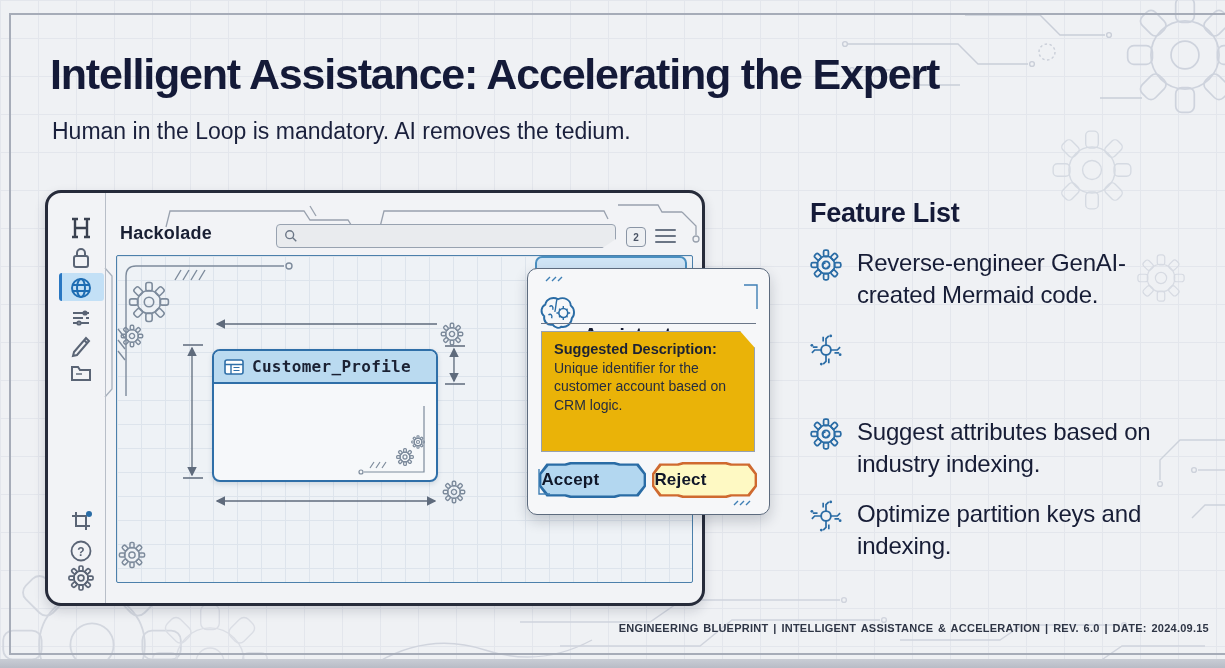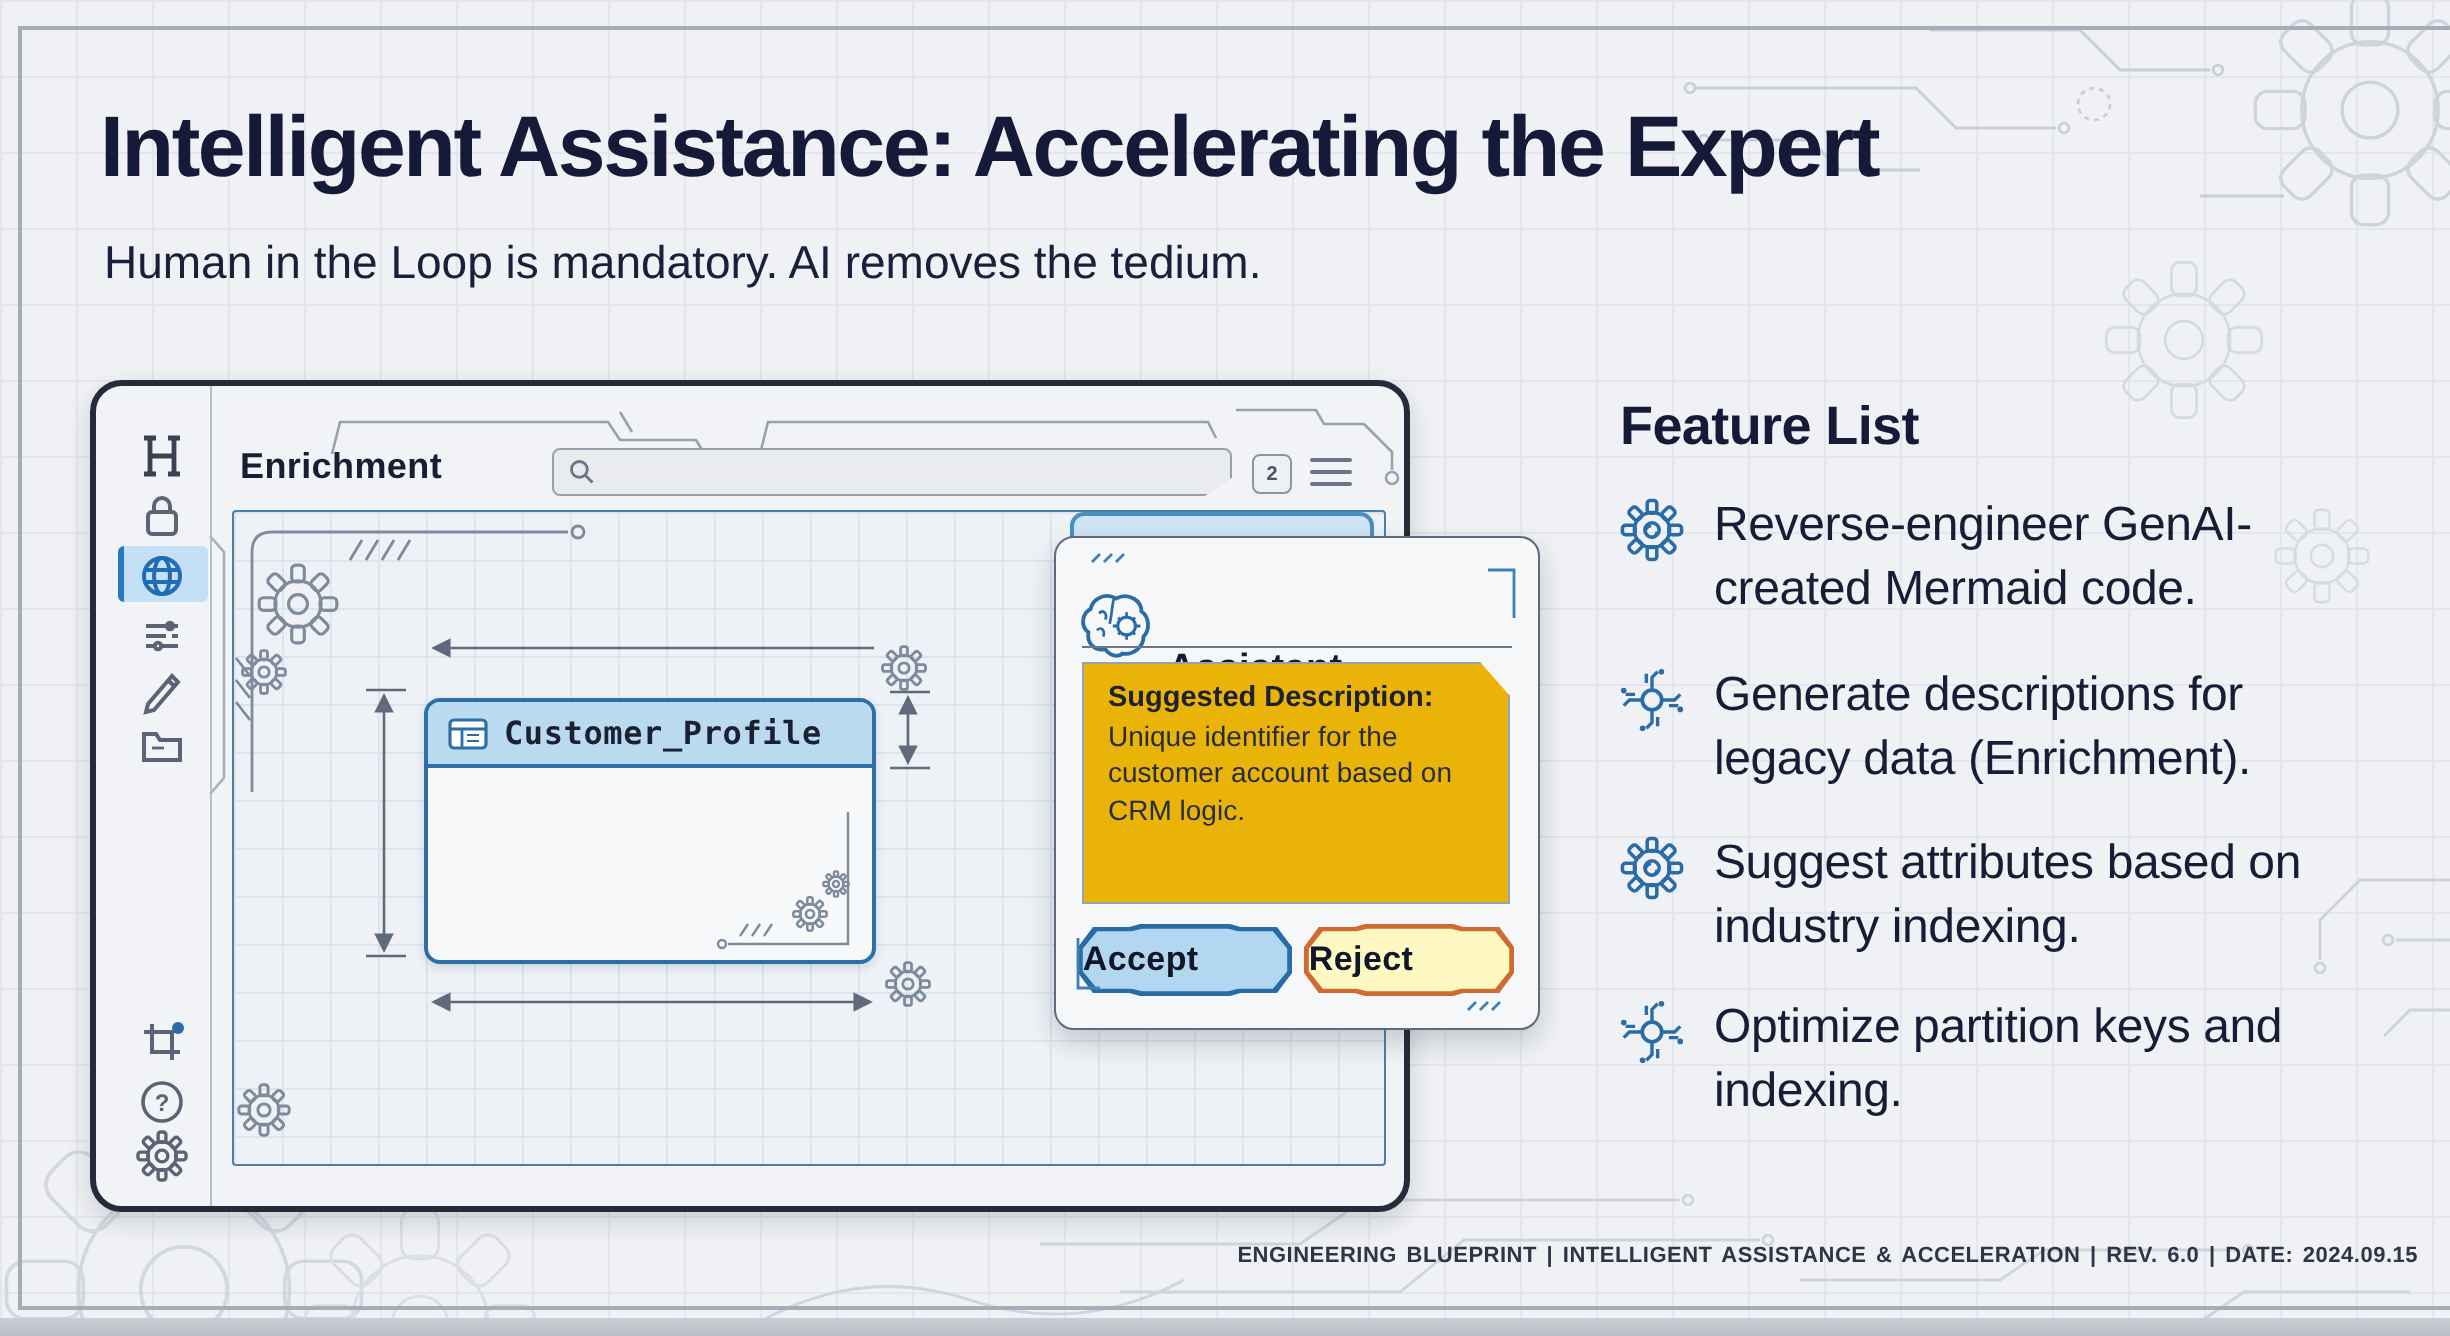--- a/index.html
+++ b/index.html
@@ -240,21 +240,21 @@
           <text x="13" y="17.5" text-anchor="middle" font-size="12" font-weight="bold" fill="currentColor" stroke="none">?</text>
         </svg>
       </div>
       <div class="side-ic" style="top:372px">
         <svg viewBox="-20 -20 40 40" stroke="currentColor">
           <use href="#sym-gear" stroke-width="2.6"></use>
         </svg>
       </div>
     </div>
 
-    <div class="brand">Enrichment</div>
+    <div class="brand">Hackolade</div>
     <div class="searchbar">
       <svg viewBox="0 0 16 16" fill="none" stroke="currentColor" stroke-width="1.6">
         <circle cx="6.5" cy="6.5" r="4.5"></circle>
           <path d="M10,10 L14,14"></path>
       </svg>
       <input type="text" readonly="" placeholder="" style="">
     </div>
     <div class="badge2">2</div>
     <div class="hamburger">
         <span></span>
@@ -365,21 +365,20 @@
       <svg viewBox="-17 -17 34 34" stroke="currentColor" fill="none">
         <circle r="5.2" stroke-width="2"></circle>
         <g stroke-width="1.8">
           <path d="M0,-5.2 V-12 l3,-3 M-3,-9 v-5 M0,5.2 V12 l-3,3 M3,9 v5 M-5.2,0 H-12 l-3,3 M-9,-3 h-5 M5.2,0 H12 l3,-3 M9,3 h5"></path>
         </g>
         <circle cx="5" cy="-15" r="1.5" fill="currentColor" stroke="none"></circle>
         <circle cx="-5" cy="15" r="1.5" fill="currentColor" stroke="none"></circle>
         <circle cx="-15" cy="-5" r="1.5" fill="currentColor" stroke="none"></circle>
         <circle cx="15" cy="5" r="1.5" fill="currentColor" stroke="none"></circle>
       </svg>
-      <p>Generate descriptions for legacy data (Enrichment).</p>
     </div>
 
     <div class="feat feat-3">
       <svg viewBox="-20 -20 40 40" stroke="currentColor" fill="none">
         <use href="#sym-gear" stroke-width="2.2"></use>
         <path d="M3,1 a3.5,3.5 0 1 1 -3.5,-3.5" stroke-width="1.8"></path>
       </svg>
       <p>Suggest attributes based on industry indexing.</p>
     </div>
 

